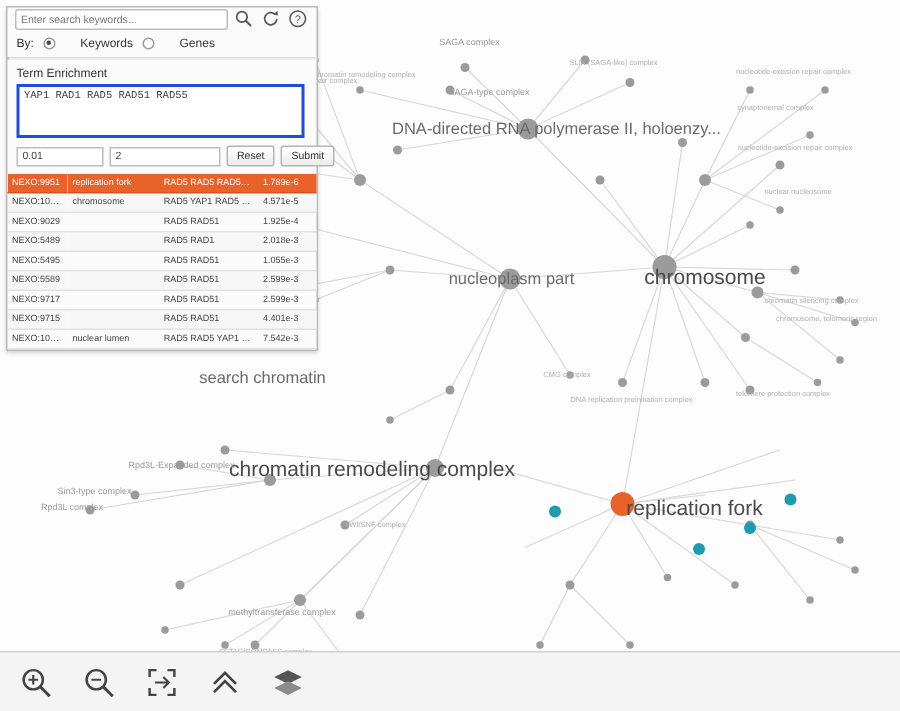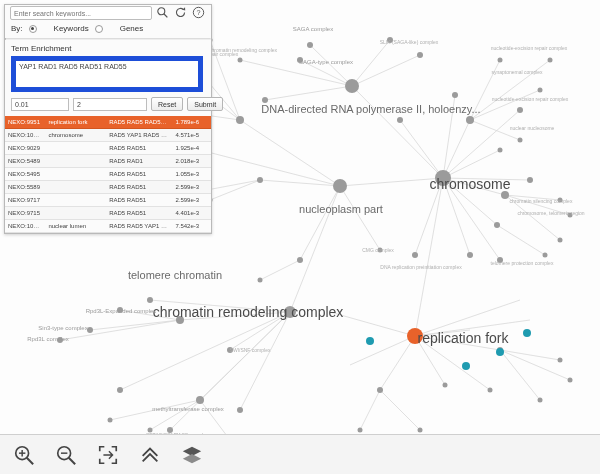--- a/index.html
+++ b/index.html
@@ -27,21 +27,21 @@
     width: 600px; height: 474px;
   }
   .node-label {
     position: absolute;
     color: #5a5a5a;
     white-space: nowrap;
     transform: translate(-50%, -50%);
     pointer-events: none;
   }
   .node-label.lg { font-size: 14px; color: #4a4a4a; }
-  .node-label.md { font-size: 11px; color: #6a6a6a; margin-top: 23px; }
+  .node-label.md { font-size: 11px; color: #6a6a6a; }
   .node-label.sm { font-size: 6px; color: #9a9a9a; }
   .node-label.xs { font-size: 5px; color: #b0b0b0; }
 
   
   #nexo-panel {
     position: absolute;
     left: 4px; top: 4px;
     width: 206px;
     background: #fbfbfb;
     border: 1px solid #b9b9b9;
@@ -121,22 +121,22 @@
     font-size: 8px;
     padding: 4px 6px 3px 6px;
     color: #333;
   }
   #term-textarea {
     display: block;
     width: 192px;
     height: 36px;
     margin: 0 6px 5px 6px;
     font-size: 7px;
-    font-family: Liberation Sans, sans-serif;
-    border: 5px solid #1d4ed8;
+    font-family: Liberation Mono, monospace;
+    border: 2px solid #1d4ed8;
     background: #fff;
     color: #444;
     padding: 2px 3px;
     resize: none;
     box-sizing: border-box;
   }
   .controls-row {
     display: flex;
     align-items: center;
     gap: 4px;
@@ -375,21 +375,21 @@
       <div class="node-label xs" style="left: 517px; top: 72px;">synaptonemal complex</div>
       <div class="node-label md" style="left: 371px; top: 86px;">DNA-directed RNA polymerase II, holoenzy...</div>
       <div class="node-label xs" style="left: 530px; top: 99px;">nucleotide-excision repair complex</div>
       <div class="node-label xs" style="left: 532px; top: 128px;">nuclear nucleosome</div>
       <div class="node-label md" style="left: 341px; top: 186px; text-align: center;">nucleoplasm part</div>
       <div class="node-label lg" style="left: 470px; top: 184px;">chromosome</div>
       <div class="node-label xs" style="left: 541px; top: 201px;">chromatin silencing complex</div>
       <div class="node-label xs" style="left: 551px; top: 213px;">chromosome, telomeric region</div>
       <div class="node-label xs" style="left: 151px; top: 205px;">histone acetyltransferase complex</div>
       <div class="node-label xs" style="left: 378px; top: 250px;">CMG complex</div>
-      <div class="node-label md" style="left: 175px; top: 252px;">telomere chromatin</div>
+      <div class="node-label md" style="left: 175px; top: 252px;">search chromatin</div>
       <div class="node-label xs" style="left: 421px; top: 267px;">DNA replication preinitiation complex</div>
       <div class="node-label xs" style="left: 522px; top: 263px;">telomere protection complex</div>
       <div class="node-label lg" style="left: 248px; top: 312px;">chromatin remodeling complex</div>
       <div class="node-label sm" style="left: 121px; top: 311px;">Rpd3L-Expanded complex</div>
       <div class="node-label lg" style="left: 463px; top: 338px;">replication fork</div>
       <div class="node-label sm" style="left: 63px; top: 328px;">Sin3-type complex</div>
       <div class="node-label sm" style="left: 48px; top: 339px;">Rpd3L complex</div>
       <div class="node-label xs" style="left: 250px; top: 350px;">SWI/SNF complex</div>
       <div class="node-label sm" style="left: 188px; top: 409px;">methyltransferase complex</div>
       <div class="node-label xs" style="left: 177px; top: 435px;">SET1C/COMPASS complex</div>

